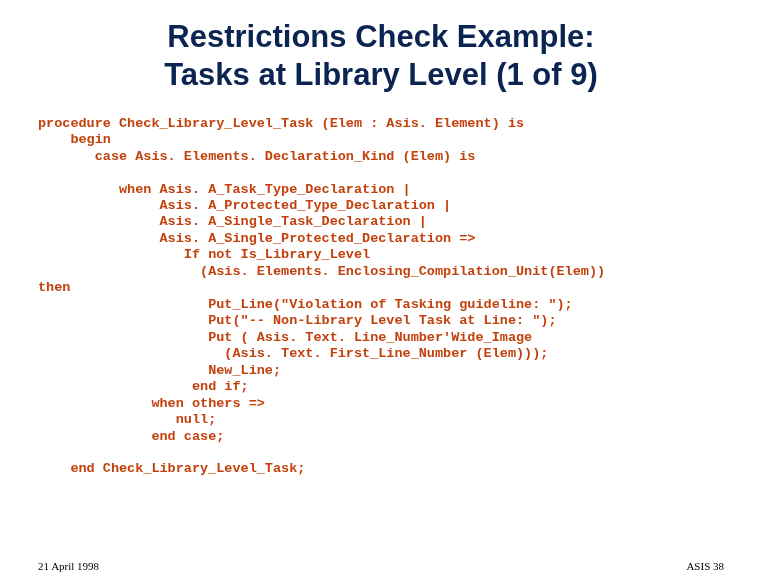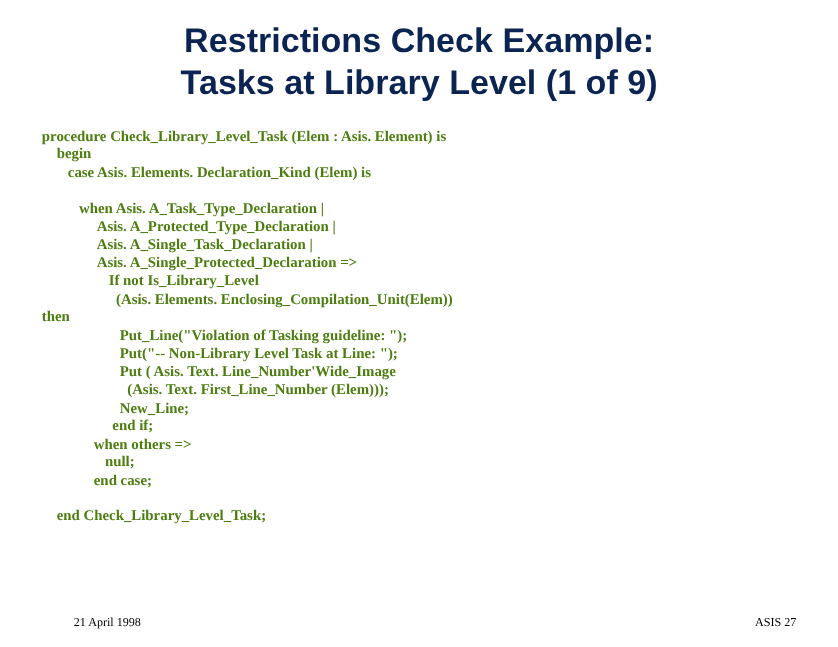--- a/index.html
+++ b/index.html
@@ -21,35 +21,34 @@
   }
   .title {
     color: #0b2452;
     font-weight: bold;
     font-size: 31px;
     text-align: center;
     line-height: 1.22;
     margin-bottom: 22px;
   }
   .code-block {
-    font-family: Liberation Serif, serif;
+    font-family: Liberation Mono, monospace;
     font-size: 13.5px;
     line-height: 1.22;
-    color: #4d7c0f;
+    color: #c2410c;
     white-space: pre;
     font-weight: bold;
   }
   .footer-left {
     position: absolute;
     left: 38px;
     bottom: 16px;
     font-family: "Times New Roman", Times, serif;
     font-size: 11px;
     color: #000;
-    margin-left: 29px;
   }
   .footer-right {
     position: absolute;
     right: 38px;
     bottom: 16px;
     font-family: "Times New Roman", Times, serif;
     font-size: 11px;
     color: #000;
   }
 </style>
@@ -80,15 +79,15 @@
                        (Asis. Text. First_Line_Number (Elem)));
                      New_Line;
                    end if;
               when others =&gt;
                  null;
               end case;
 
     end Check_Library_Level_Task;</div>
 
   <div class="footer-left">21 April 1998</div>
-  <div class="footer-right">ASIS 27</div>
+  <div class="footer-right">ASIS 38</div>
 
 </div>
 
 </body></html>

